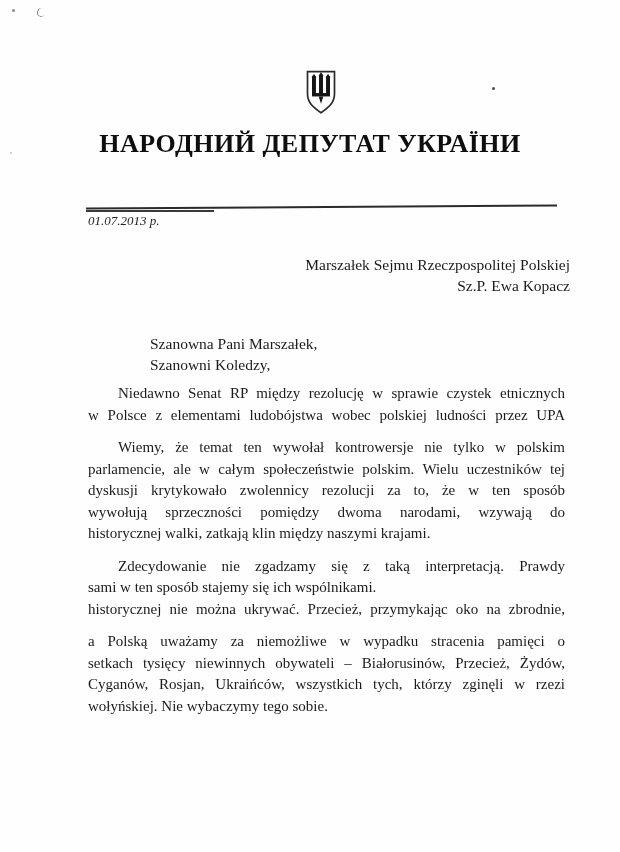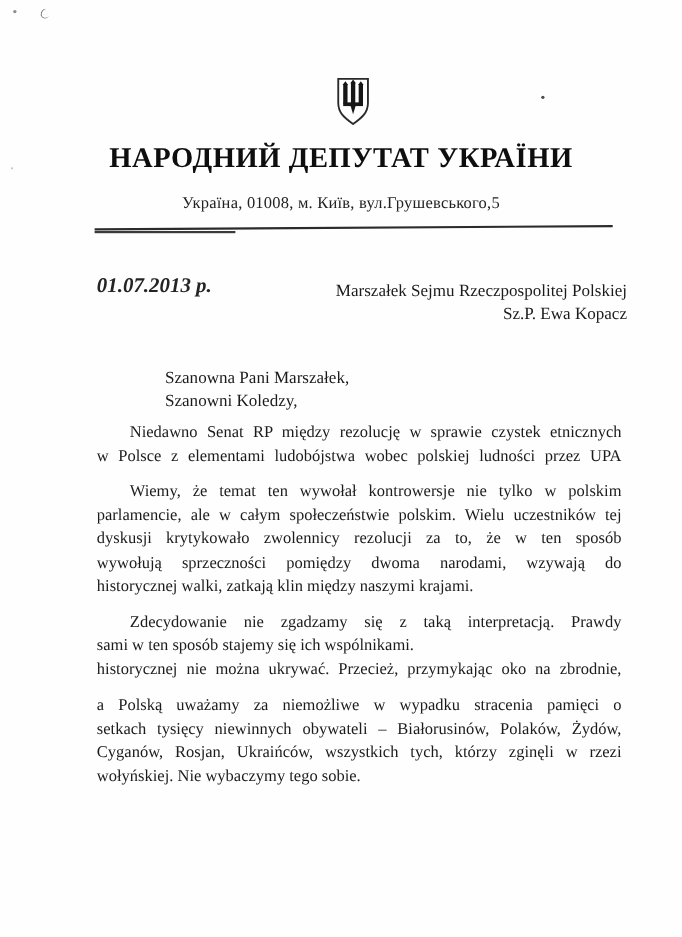--- a/index.html
+++ b/index.html
@@ -70,26 +70,25 @@
   .rule-short {
     position: absolute;
     left: 86px; top: 210px;
     width: 128px; height: 1.5px;
     background: #3a3a3a;
   }
 
   .date {
     position: absolute;
     left: 88px; top: 213px;
-    font-size: 19px;
-    font-weight: bold;
+    font-size: 13px;
+    font-weight: normal;
     font-style: italic;
     color: #242424;
     white-space: nowrap;
-    margin-top: 36px;
   }
 
   .recipient {
     position: absolute;
     left: 90px; top: 255px;
     width: 480px;
     text-align: right;
     font-size: 15.5px;
     line-height: 20.5px;
     color: #1b1b1b;
@@ -143,21 +142,20 @@
         <rect x="26.5" y="9" width="7" height="36"></rect>
         <rect x="39" y="12" width="7" height="31"></rect>
         <rect x="14" y="41" width="32" height="6"></rect>
         <path d="M26 47 h8 l-4 13 z"></path>
       </g>
     </svg>
   </div>
 
   <h1 class="title">НАРОДНИЙ ДЕПУТАТ УКРАЇНИ</h1>
 
-  <div class="addr">Україна, 01008, м. Київ, вул.Грушевського,5</div>
 
   <div class="rule"></div>
   <div class="rule-short"></div>
 
   <div class="date">01.07.2013 р.</div>
 
   <div class="recipient">
     <div>Marszałek Sejmu Rzeczpospolitej Polskiej</div>
     <div>Sz.P. Ewa Kopacz</div>
   </div>
@@ -179,19 +177,19 @@
         <div class="line">wywołują sprzeczności pomiędzy dwoma narodami, wzywają do</div>
         <div class="line last">historycznej walki, zatkają klin między naszymi krajami.</div>
       </div>
       <div class="para">
         <div class="line first">Zdecydowanie nie zgadzamy się z taką interpretacją. Prawdy</div>
         <div class="line last">sami w ten sposób stajemy się ich wspólnikami.</div>
         <div class="line">historycznej nie można ukrywać. Przecież, przymykając oko na zbrodnie,</div>
       </div>
       <div class="para">
         <div class="line">a Polską uważamy za niemożliwe w wypadku stracenia pamięci o</div>
-        <div class="line">setkach tysięcy niewinnych obywateli – Białorusinów, Polaków, Żydów,</div>
+        <div class="line">setkach tysięcy niewinnych obywateli – Białorusinów, Przecież, Żydów,</div>
         <div class="line">Cyganów, Rosjan, Ukraińców, wszystkich tych, którzy zginęli w rzezi</div>
         <div class="line last">wołyńskiej. Nie wybaczymy tego sobie.</div>
       </div>
     </div>
 
 </div>
 
 </body></html>

